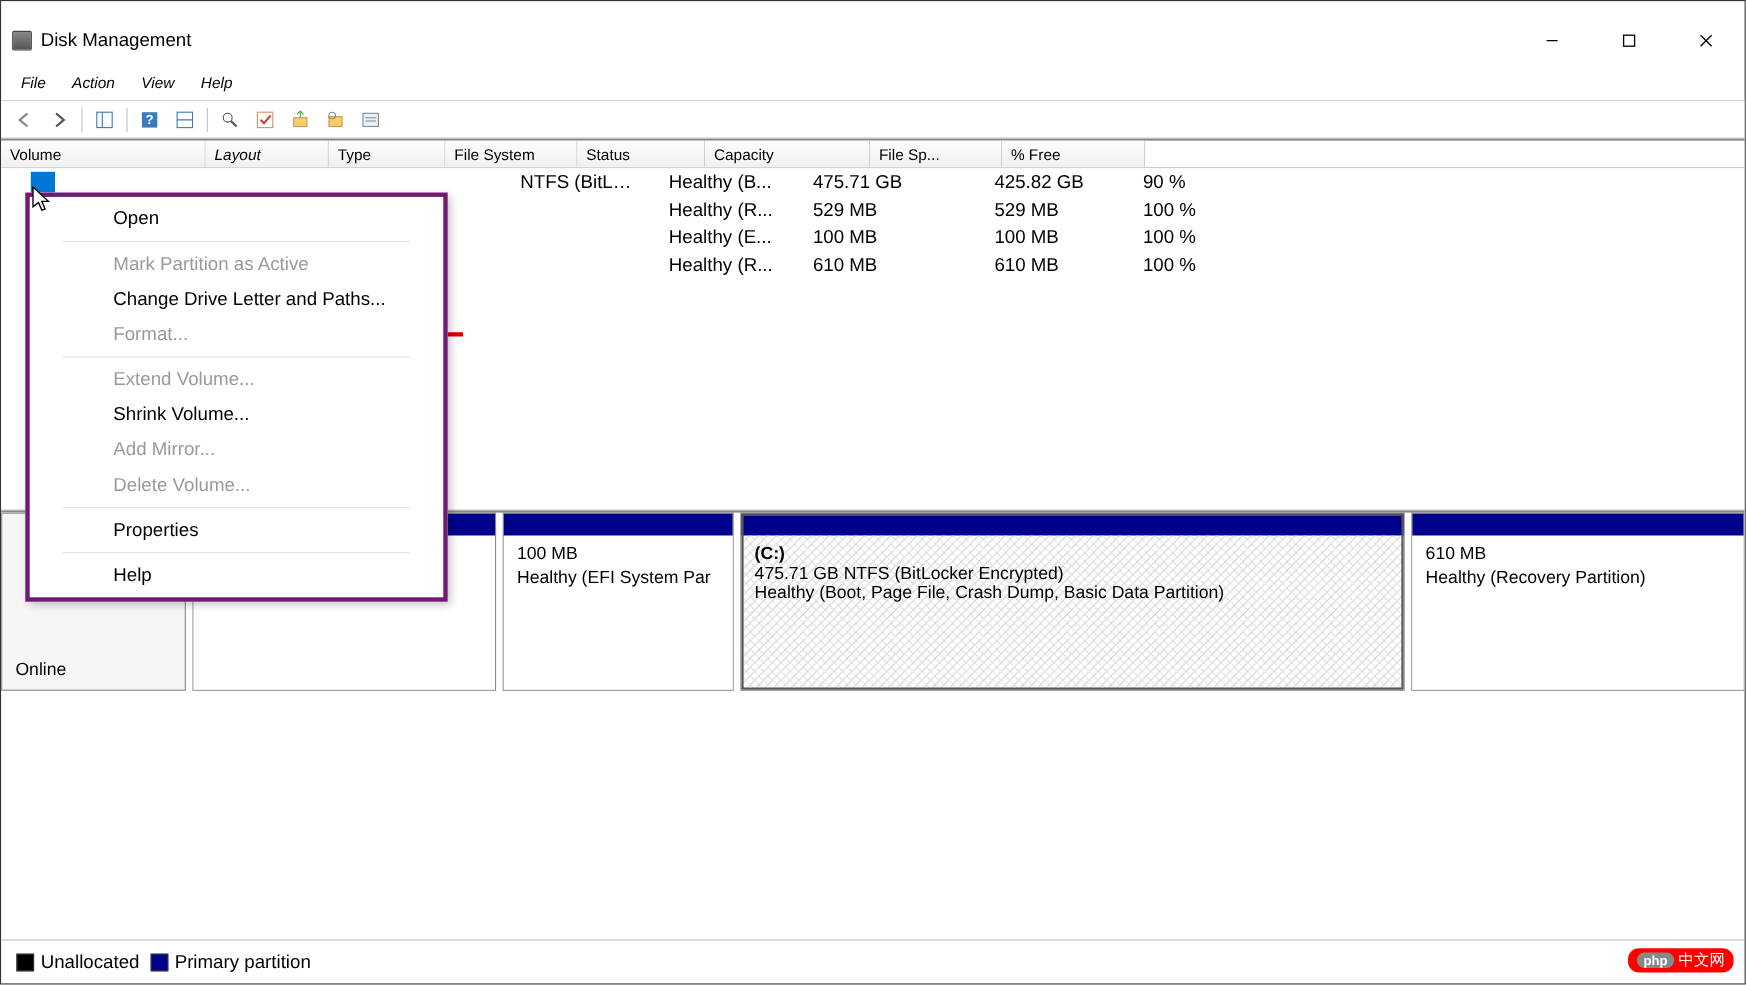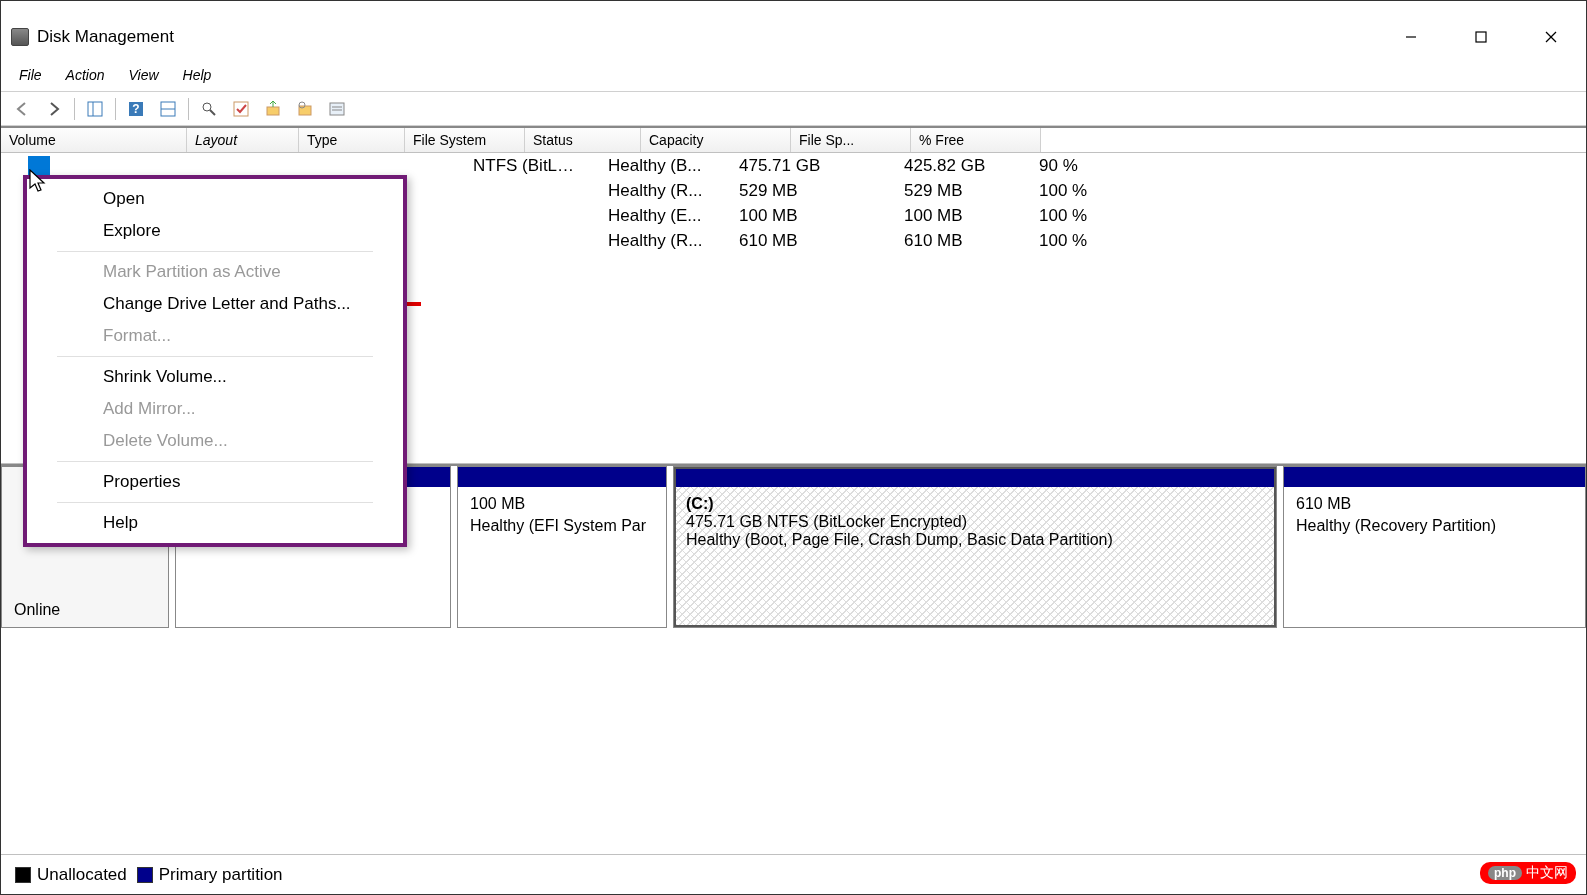--- a/index.html
+++ b/index.html
@@ -261,26 +261,26 @@
   </div>
 </div>
 
 <div class="legend">
   <span><span class="swatch unalloc"></span><span>Unallocated</span></span>
   <span><span class="swatch primary"></span><span>Primary partition</span></span>
 </div>
 
 <div class="context-menu">
   <div class="cm-item enabled">Open</div>
-  <div class="cm-item enabled">Explore</div>
   <div class="cm-sep"></div>
   <div class="cm-item disabled">Mark Partition as Active</div>
   <div class="cm-item enabled">Change Drive Letter and Paths...</div>
   <div class="cm-item disabled">Format...</div>
   <div class="cm-sep"></div>
+  <div class="cm-item disabled">Extend Volume...</div>
   <div class="cm-item enabled">Shrink Volume...</div>
   <div class="cm-item disabled">Add Mirror...</div>
   <div class="cm-item disabled">Delete Volume...</div>
   <div class="cm-sep"></div>
   <div class="cm-item enabled">Properties</div>
   <div class="cm-sep"></div>
   <div class="cm-item enabled">Help</div>
 </div>
 
 <div class="cursor-ptr">

